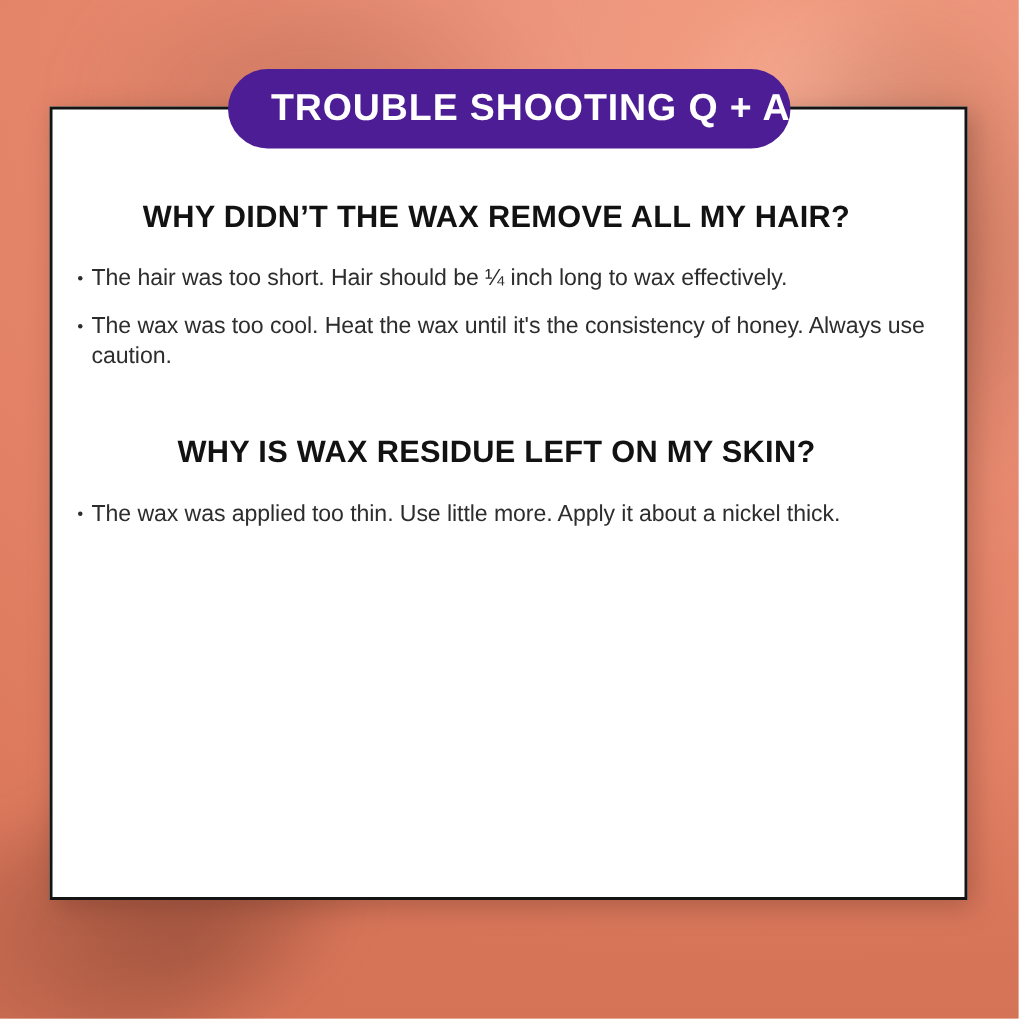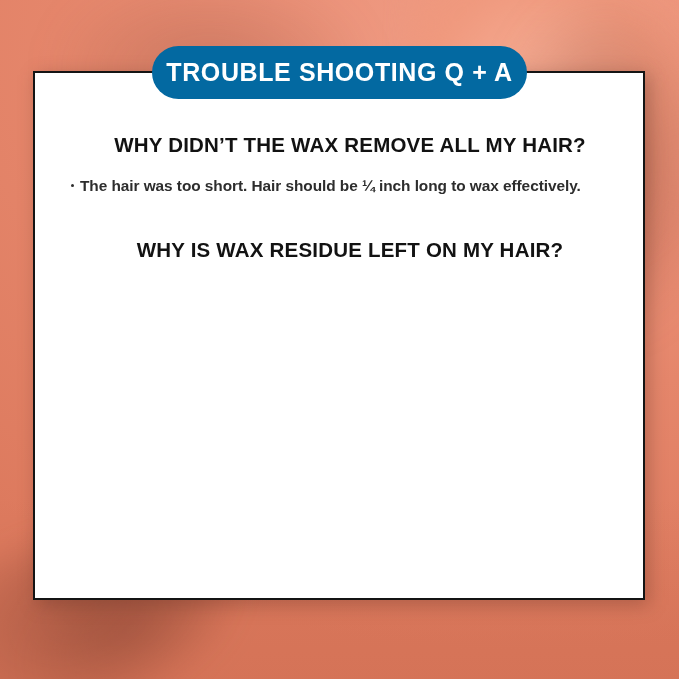--- a/index.html
+++ b/index.html
@@ -104,40 +104,40 @@
     box-sizing: border-box;
   }
 
   
   .title-pill {
     position: absolute;
     left: 152px;
     top: 46px;
     width: 375px;
     height: 53px;
-    background: #0369a1;
+    background: #4c1d95;
     border-radius: 27px;
     display: flex;
     align-items: center;
-    justify-content: center;
+    justify-content: flex-end;
     z-index: 5;
   }
   .title-pill-text {
     color: #ffffff;
     font-family: "Liberation Sans", sans-serif;
     font-size: 25px;
     font-weight: bold;
     letter-spacing: 0.6px;
     white-space: nowrap;
   }
 
   
   .card-content {
     position: absolute;
-    left: 44px;
+    left: 25px;
     top: 71px;
     width: 612px;
     height: 529px;
     box-sizing: border-box;
     padding: 0;
     z-index: 3;
   }
 
   .section-heading {
     text-align: center;
@@ -174,21 +174,20 @@
     position: absolute;
     left: 0;
     top: 8px;
     width: 3px;
     height: 3px;
     background: #2d2d2d;
     border-radius: 50%;
   }
   .bullet-text {
     display: block;
-    font-weight: bold;
   }
 </style>
 </head>
 <body>
 
 <div id="poster">
 
   <div class="bg-base"></div>
   <div class="bg-warm-top-right"></div>
   <div class="bg-shadow-right"></div>
@@ -206,21 +205,29 @@
 
   <div class="card-content">
 
     <h2 class="section-heading first">WHY DIDN’T THE WAX REMOVE ALL MY HAIR?</h2>
 
     <ul class="bullet-list first">
       <li class="bullet-item">
         <span class="bullet-dot"></span>
         <span class="bullet-text">The hair was too short. Hair should be ¼ inch long to wax effectively.</span>
       </li>
+      <li class="bullet-item">
+        <span class="bullet-dot"></span>
+        <span class="bullet-text">The wax was too cool. Heat the wax until it's the consistency of honey. Always use caution.</span>
+      </li>
     </ul>
 
-    <h2 class="section-heading second">WHY IS WAX RESIDUE LEFT ON MY HAIR?</h2>
+    <h2 class="section-heading second">WHY IS WAX RESIDUE LEFT ON MY SKIN?</h2>
 
     <ul class="bullet-list second">
+      <li class="bullet-item">
+        <span class="bullet-dot"></span>
+        <span class="bullet-text">The wax was applied too thin. Use little more. Apply it about a nickel thick.</span>
+      </li>
     </ul>
 
   </div>
 </div>
 
 </body></html>

